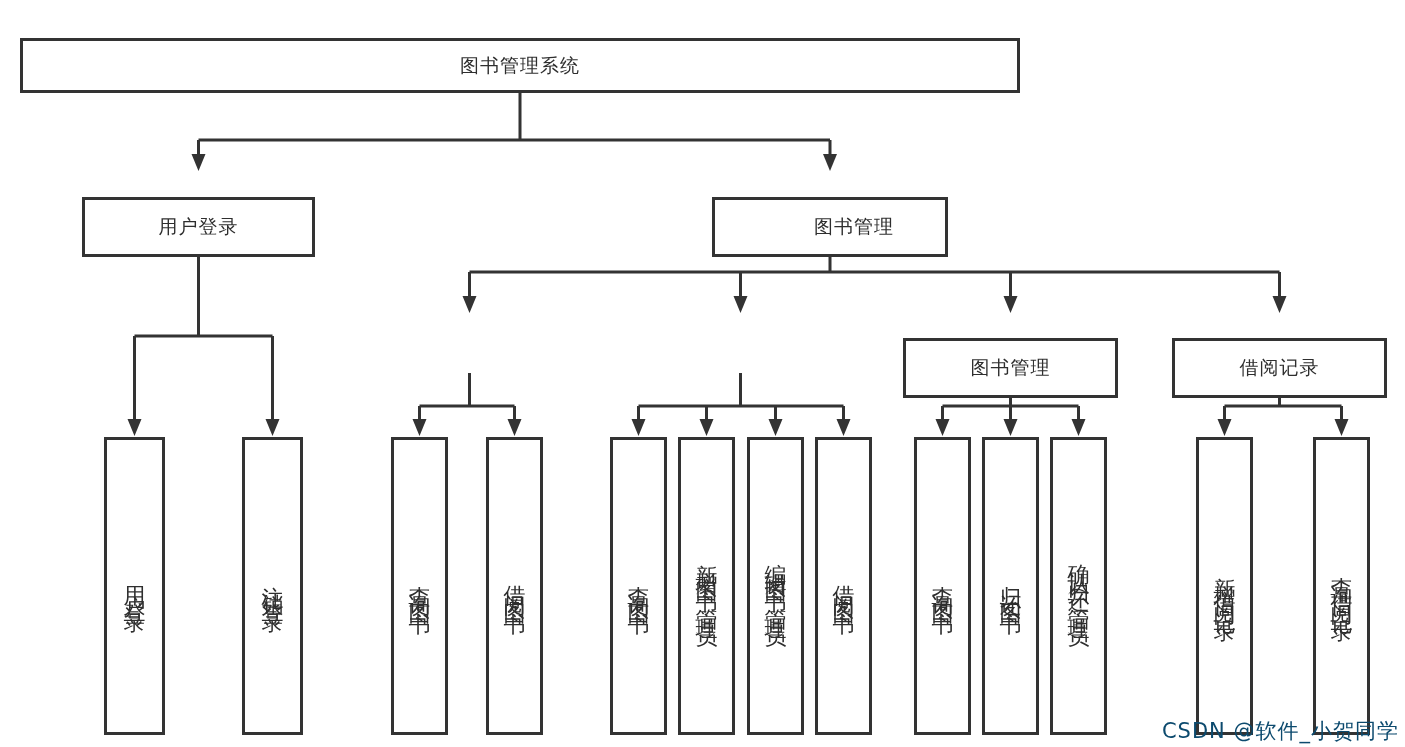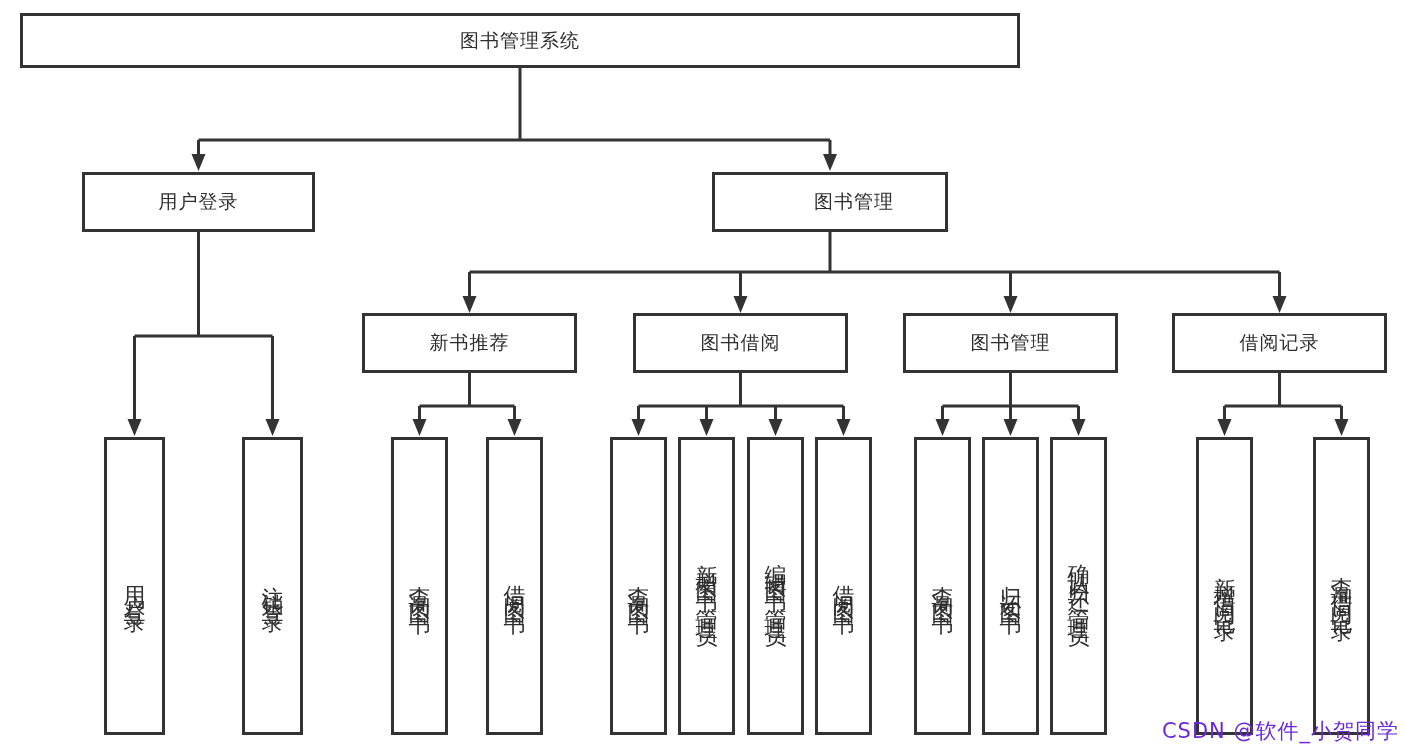--- a/index.html
+++ b/index.html
@@ -29,36 +29,37 @@
     display: flex;
     align-items: center;
     justify-content: center;
     color: #2e2e2e;
     z-index: 2;
   }
   .hnode {
     font-size: 19px;
     letter-spacing: 1px;
     text-align: center;
+    margin-top: 25px;
   }
   .leaf .vtext {
     writing-mode: vertical-rl;
     text-orientation: mixed;
     font-size: 22px;
     letter-spacing: 9px;
     line-height: 1.0;
     color: #2e2e2e;
     white-space: nowrap;
   }
   .watermark {
     position: absolute;
     right: 6px;
     bottom: 2px;
     font-size: 21px;
-    color: #6d28d9;
+    color: #0c4a6e;
     letter-spacing: 1px;
     z-index: 5;
     pointer-events: none;
   }
 </style>
 </head>
 <body>
 
 <div id="stage">
 
@@ -107,22 +108,20 @@
       <polygon points="1217.5,419 1231.5,419 1224.5,436"></polygon>
       <polygon points="1334.5,419 1348.5,419 1341.5,436"></polygon>
     </g>
   </svg>
 
   <div class="node hnode" style="left:20px; top:13px; width:1000px; height:55px;">图书管理系统</div>
 
   <div class="node hnode" style="left:82px; top:172px; width:233px; height:60px;">用户登录</div>
   <div class="node hnode" style="left:712px; top:172px; width:236px; height:60px;padding-left:48px;">图书管理</div>
 
-  <div class="node hnode" style="left:362px; top:313px; width:215px; height:60px;">新书推荐</div>
-  <div class="node hnode" style="left:633px; top:313px; width:215px; height:60px;">图书借阅</div>
   <div class="node hnode" style="left:903px; top:313px; width:215px; height:60px;">图书管理</div>
   <div class="node hnode" style="left:1172px; top:313px; width:215px; height:60px;">借阅记录</div>
 
   <div class="node leaf" style="left:104px; top:437px; width:61px; height:298px;">
     <span class="vtext">用户登录</span>
   </div>
   <div class="node leaf" style="left:242px; top:437px; width:61px; height:298px;">
     <span class="vtext">注销登录</span>
   </div>
 

